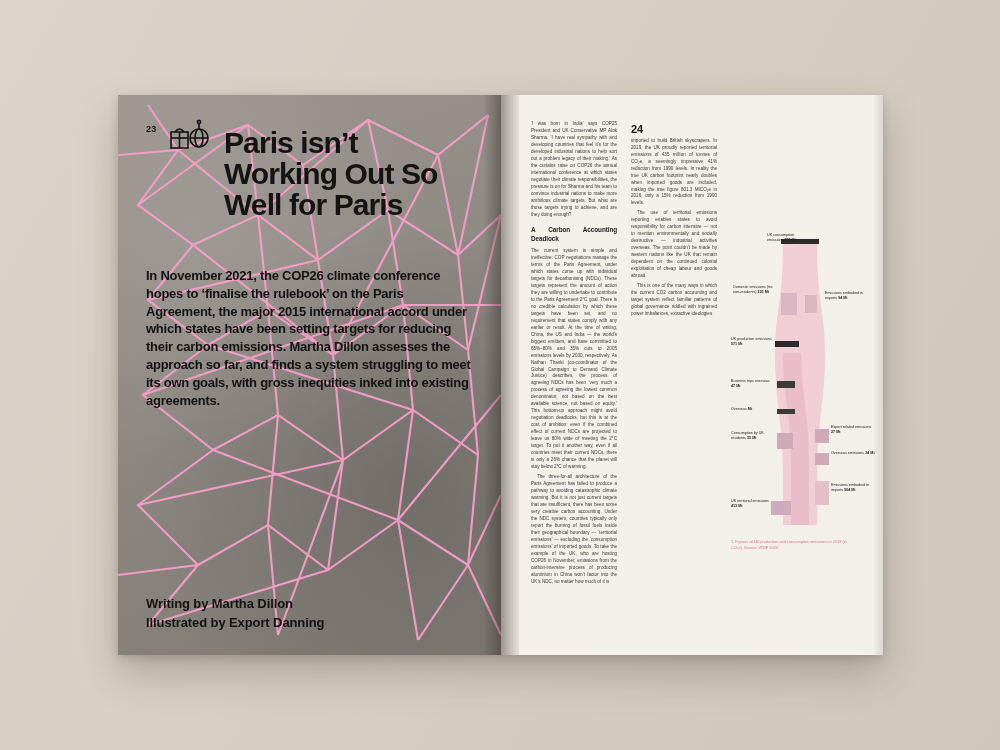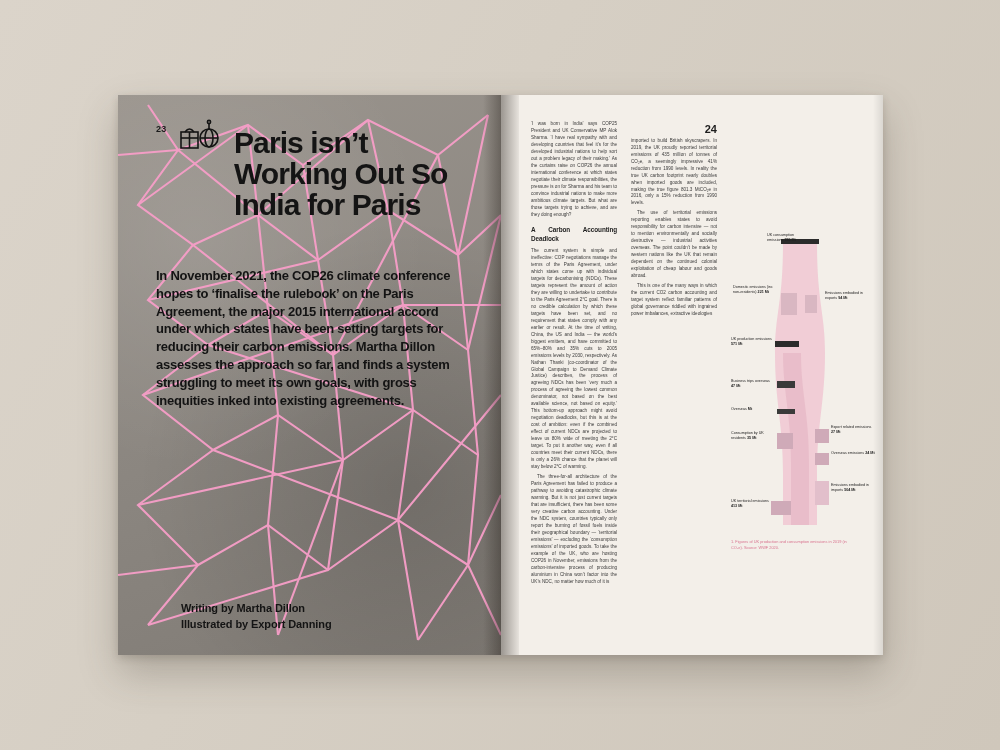--- a/index.html
+++ b/index.html
@@ -59,21 +59,21 @@
       radial-gradient(circle at 75% 70%, rgba(0,0,0,0.16), rgba(0,0,0,0) 55%),
       linear-gradient(160deg, #9a948d 0%, #8b8680 55%, #807b75 100%);
   }
   #web {
     position: absolute;
     inset: 0;
   }
   #left-content {
     position: absolute;
     inset: 0;
-    padding: 26px 30px 22px 38px;
+    padding: 26px 30px 22px 28px;
     box-sizing: border-box;
     display: flex;
     flex-direction: column;
   }
 
   .folio {
     font-size: 9px;
     font-weight: bold;
     letter-spacing: .3px;
   }
@@ -102,26 +102,25 @@
     font-size: 13px;
     line-height: 1.38;
     font-weight: bold;
     letter-spacing: -0.25px;
     color: #131313;
     max-width: 330px;
   }
 
   #credits {
     margin-top: auto;
-    font-size: 11px;
+    font-size: 13px;
     line-height: 1.45;
     font-weight: bold;
     letter-spacing: -0.1px;
     color: #141414;
-    margin-left: 25px;
   }
 
   
   #page-right {
     position: relative;
     width: 382px;
     height: 560px;
     background: #f3efe9;
     overflow: hidden;
     color: #2a2a2a;
@@ -144,21 +143,20 @@
   .col p.first { text-indent: 0; }
   .subhead {
     font-size: 6.4px;
     font-weight: bold;
     color: #1d1d1d;
     margin: 6px 0 4px 0;
     letter-spacing: -0.1px;
   }
   .col-right-head {
     display: flex;
-    justify-content: flex-end;
   }
   #folio-right {
     font-size: 11px;
     font-weight: bold;
     color: #1d1d1d;
   }
 
   
   #graphic-col {
     width: 126px;
@@ -253,21 +251,21 @@
                 <circle cx="34" cy="19" r="9"></circle>
                 <ellipse cx="34" cy="19" rx="4" ry="9"></ellipse>
                 <line x1="25" y1="19" x2="43" y2="19"></line>
                 <line x1="34" y1="10" x2="34" y2="4"></line>
                 <circle cx="34" cy="3" r="1.6"></circle>
               </g>
             </svg>
           </span>
         </div>
 
-        <h1 id="headline">Paris isn’t Working Out So India for Paris</h1>
+        <h1 id="headline">Paris isn’t Working Out So Well for Paris</h1>
 
         <div id="standfirst">In November 2021, the COP26 climate conference hopes to ‘finalise the rulebook’ on the Paris Agreement, the major 2015 international accord under which states have been setting targets for reducing their carbon emissions. Martha Dillon assesses the approach so far, and finds a system struggling to meet its own goals, with gross inequities inked into existing agreements.</div>
 
         <div id="credits">
           <div>Writing by Martha Dillon</div>
           <div>Illustrated by Export Danning</div>
         </div>
       </div>
     </div>
 

